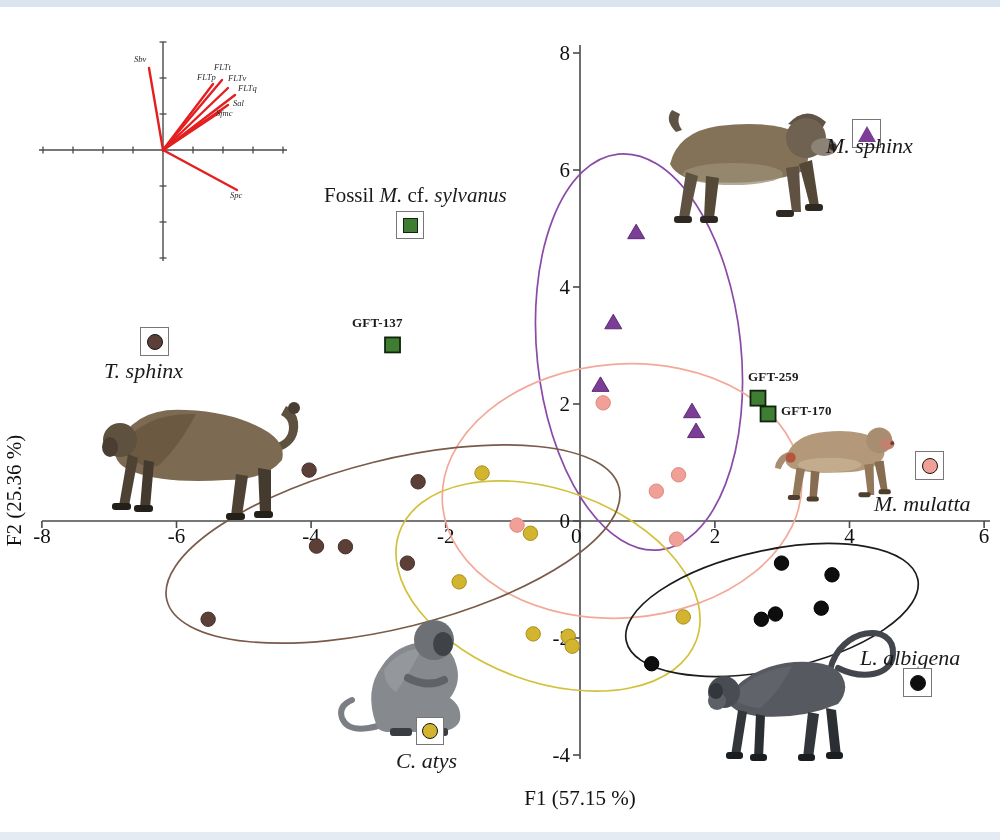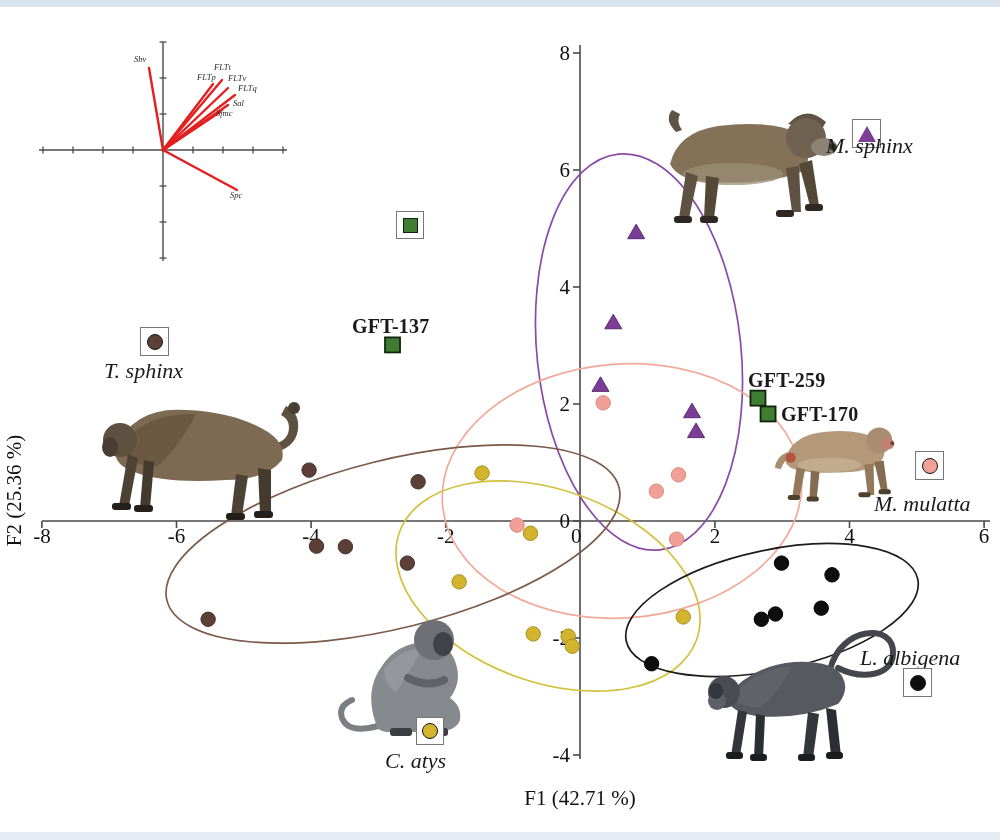--- a/index.html
+++ b/index.html
@@ -2,21 +2,21 @@
 <html><head>
 <meta charset="utf-8">
 <style>
   html,body{margin:0;padding:0;background:#fff;}
   #stage{position:relative;width:1000px;height:840px;background:#ffffff;overflow:hidden;
          font-family:"Liberation Serif", serif;}
   .edge{position:absolute;left:0;width:1000px;}
   #plot-svg{position:absolute;left:0;top:0;}
   .lbl{position:absolute;color:#1a1a1a;white-space:nowrap;}
   .species{font-style:italic;font-size:22px;}
-  .gft{font-weight:bold;font-size:20px;letter-spacing:.2px;}
+  .gft{font-weight:bold;font-size:13px;letter-spacing:.2px;}
   .fossil{font-size:21px;}
   .fossil .it{font-style:italic;}
   .axis-title{font-size:21px;color:#111;}
   .y-rot{transform:rotate(-90deg);transform-origin:center;}
   .legend-box{position:absolute;background:#fff;border:1.5px solid #777;box-shadow:0 0 0 1px #fff inset;
               display:flex;align-items:center;justify-content:center;}
   .marker-circle{border-radius:50%;border:1.6px solid #161616;}
   .marker-square{border:1.6px solid #10240c;}
   .marker-tri{width:0;height:0;border-left:9px solid transparent;border-right:9px solid transparent;}
 </style>
@@ -218,23 +218,26 @@
         <text x="238" y="91" font-size="8.5" font-style="italic" font-family="&quot;Liberation Serif&quot;, serif" fill="#2a2a2a">FLTq</text>
         <line x1="163" y1="150" x2="228" y2="105" stroke="#e31f1f" stroke-width="2.4" stroke-linecap="round"></line>
         <text x="233" y="106" font-size="8.5" font-style="italic" font-family="&quot;Liberation Serif&quot;, serif" fill="#2a2a2a">Sal</text>
         <line x1="163" y1="150" x2="220" y2="112" stroke="#e31f1f" stroke-width="2.4" stroke-linecap="round"></line>
         <text x="216" y="116" font-size="8.5" font-style="italic" font-family="&quot;Liberation Serif&quot;, serif" fill="#2a2a2a">Sfmc</text>
         <line x1="163" y1="150" x2="237" y2="190" stroke="#e31f1f" stroke-width="2.4" stroke-linecap="round"></line>
         <text x="230" y="198" font-size="8.5" font-style="italic" font-family="&quot;Liberation Serif&quot;, serif" fill="#2a2a2a">Spc</text>
       </g>
   </svg>
 
-  <div class="lbl axis-title" style="left:480px;top:786px;width:200px;text-align:center;">F1 (42.71 %)</div>
+  <div class="lbl axis-title" style="left:480px;top:786px;width:200px;text-align:center;">F1 (57.15 %)</div>
   <div class="lbl axis-title y-rot" style="left:-66px;top:478px;width:160px;text-align:center;">F2 (25.36 %)</div>
 
+  <div class="lbl fossil" style="left:324px;top:183px;">
+    <span>Fossil </span><span class="it">M.</span><span> cf. </span><span class="it">sylvanus</span>
+  </div>
   <div class="legend-box" style="left:396px;top:211px;width:26px;height:26px;">
     <div class="marker-square" style="width:13px;height:13px;background:#3f7d33;"></div>
   </div>
 
   <div class="lbl gft" style="left:352px;top:315px;">GFT-137</div>
   <div class="lbl gft" style="left:748px;top:369px;">GFT-259</div>
   <div class="lbl gft" style="left:781px;top:403px;">GFT-170</div>
 
   <div class="legend-box" style="left:852px;top:119px;width:27px;height:27px;">
     <div class="marker-tri" style="border-bottom:16px solid #7c3d97;"></div>
@@ -252,15 +255,15 @@
   <div class="lbl species" style="left:874px;top:483px;margin-top:8px;">M. mulatta</div>
 
   <div class="lbl species" style="left:860px;top:645px;">L. albigena</div>
   <div class="legend-box" style="left:903px;top:668px;width:27px;height:27px;">
     <div class="marker-circle" style="width:14px;height:14px;background:#0e0e0e;"></div>
   </div>
 
   <div class="legend-box" style="left:416px;top:717px;width:26px;height:26px;">
     <div class="marker-circle" style="width:14px;height:14px;background:#d2b42e;"></div>
   </div>
-  <div class="lbl species" style="left:385px;top:748px;font-style:italic;">C. atys</div>
+  <div class="lbl species" style="left:396px;top:748px;font-style:italic;">C. atys</div>
 
 </div>
 
 </body></html>

